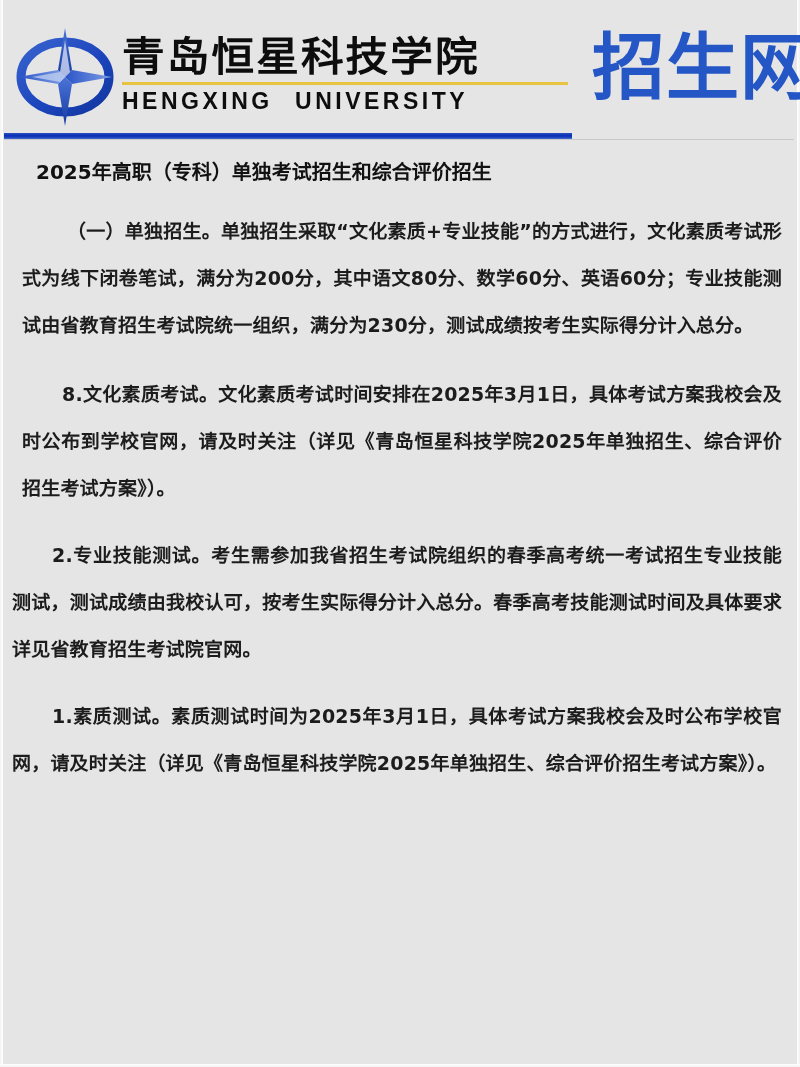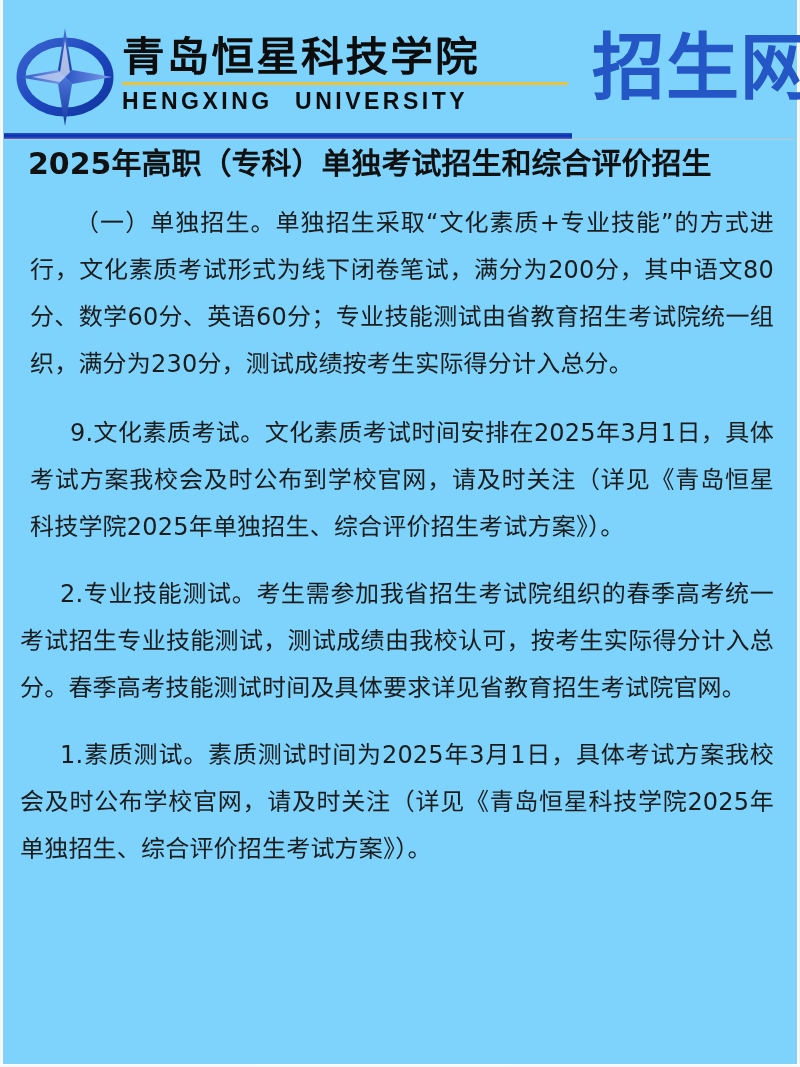--- a/index.html
+++ b/index.html
@@ -13,21 +13,21 @@
     overflow: hidden;
     font-family: "DejaVu Sans", "Liberation Sans", sans-serif;
     color: #1a1a1a;
     position: relative;
   }
 
   
   .page {
     position: absolute;
     inset: 0;
-    background: #7dd3fc;
+    background: #e5e5e5;
     overflow: hidden;
   }
   .page-edge-left {
     position: absolute;
     left: 0; top: 0; bottom: 0;
     width: 3px;
     background: linear-gradient(to right, #f3f3f3, #ffffff);
   }
   .page-edge-right {
     position: absolute;
@@ -136,37 +136,37 @@
 
   
   .doc {
     position: absolute;
     left: 0;
     top: 142px;
     width: 800px;
   }
 
   .doc-title {
-    margin: 0;
+    margin: 8px;
     padding: 0 0 0 28px;
     font-family: "DejaVu Sans", "Liberation Sans", sans-serif;
     font-weight: 700;
-    font-size: 30px;
+    font-size: 20px;
     line-height: 44px;
     letter-spacing: 0px;
     color: #111111;
     white-space: nowrap;
   }
 
   .para {
-    margin: 8px;
+    margin: 0;
     padding: 0 18px 0 22px;
     font-family: "DejaVu Sans", "Liberation Sans", sans-serif;
-    font-weight: 400;
-    font-size: 24px;
+    font-weight: 700;
+    font-size: 19px;
     line-height: 47px;
     letter-spacing: 0.2px;
     color: #1c1c1c;
     text-align: justify;
     text-justify: inter-ideograph;
   }
   .para.indent { text-indent: 45px; }
   .para.indent-sm { text-indent: 40px; }
 
   .p-gap-lg { margin-top: 22px; }
@@ -224,21 +224,21 @@
     <div class="divider-blue"></div>
     <div class="divider-grey"></div>
   </div>
 
   <div class="doc">
 
     <h1 class="doc-title">2025年高职（专科）单独考试招生和综合评价招生</h1>
 
     <p class="para indent p-first">（一）单独招生。单独招生采取“文化素质+专业技能”的方式进行，文化素质考试形式为线下闭卷笔试，满分为200分，其中语文80分、数学60分、英语60分；专业技能测试由省教育招生考试院统一组织，满分为230分，测试成绩按考生实际得分计入总分。</p>
 
-    <p class="para indent-sm p-gap-lg">9.文化素质考试。文化素质考试时间安排在2025年3月1日，具体考试方案我校会及时公布到学校官网，请及时关注（详见《青岛恒星科技学院2025年单独招生、综合评价招生考试方案》）。</p>
+    <p class="para indent-sm p-gap-lg">8.文化素质考试。文化素质考试时间安排在2025年3月1日，具体考试方案我校会及时公布到学校官网，请及时关注（详见《青岛恒星科技学院2025年单独招生、综合评价招生考试方案》）。</p>
 
     <p class="para indent-sm p-gap-md">2.专业技能测试。考生需参加我省招生考试院组织的春季高考统一考试招生专业技能测试，测试成绩由我校认可，按考生实际得分计入总分。春季高考技能测试时间及具体要求详见省教育招生考试院官网。</p>
 
 
     <p class="para indent-sm p-gap-md">1.素质测试。素质测试时间为2025年3月1日，具体考试方案我校会及时公布学校官网，请及时关注（详见《青岛恒星科技学院2025年单独招生、综合评价招生考试方案》）。</p>
 
   </div>
 </div>
 
 </body></html>

